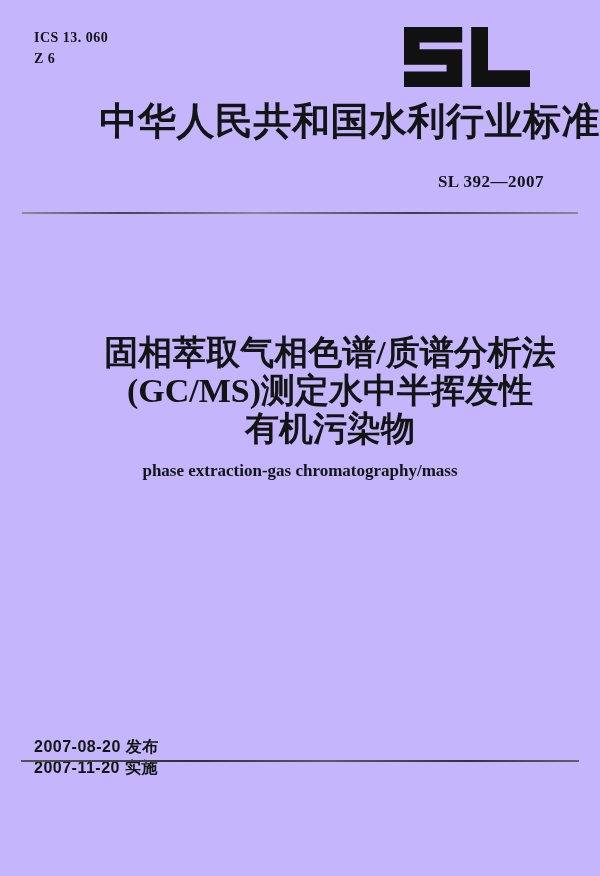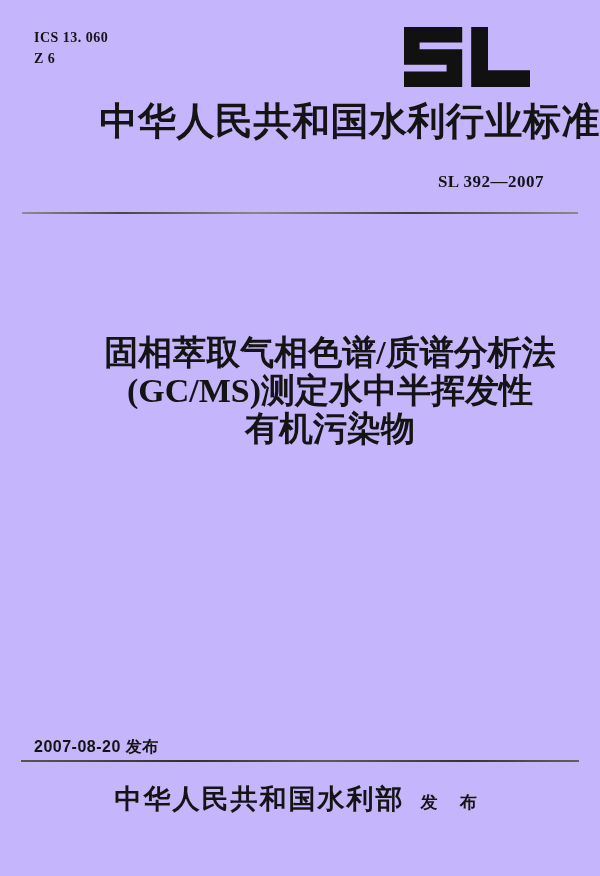--- a/index.html
+++ b/index.html
@@ -162,26 +162,24 @@
 
   <div class="rule-top"></div>
 
   <div class="title-cn">
     <div>固相萃取气相色谱/质谱分析法</div>
     <div>(GC/MS)测定水中半挥发性</div>
     <div>有机污染物</div>
   </div>
 
   <div class="title-en">
+    <div>phase extraction-gas chromatography/mass</div>
   </div>
 
   <div class="dates-row">
     <span>2007-08-20 发布</span>
+    <span>2007-11-20 实施</span>
   </div>
 
   <div class="rule-bottom"></div>
 
-  <div class="footer-row">
-    <span class="issuer">中华人民共和国水利部</span>
-    <span class="publish-label">发 布</span>
-  </div>
 
 </div>
 
 </body></html>

